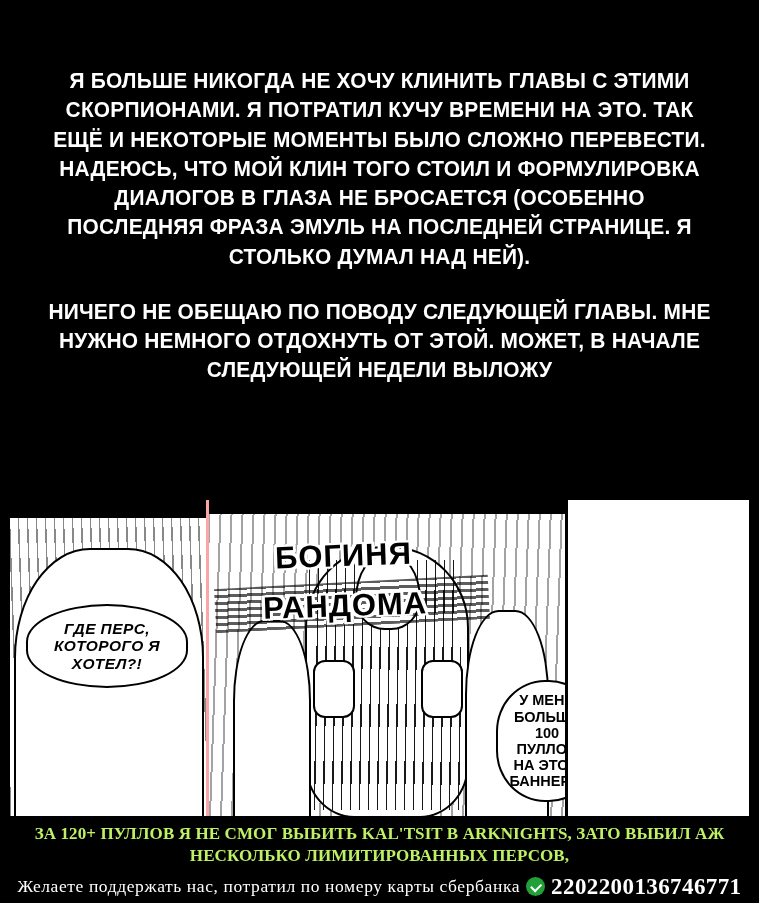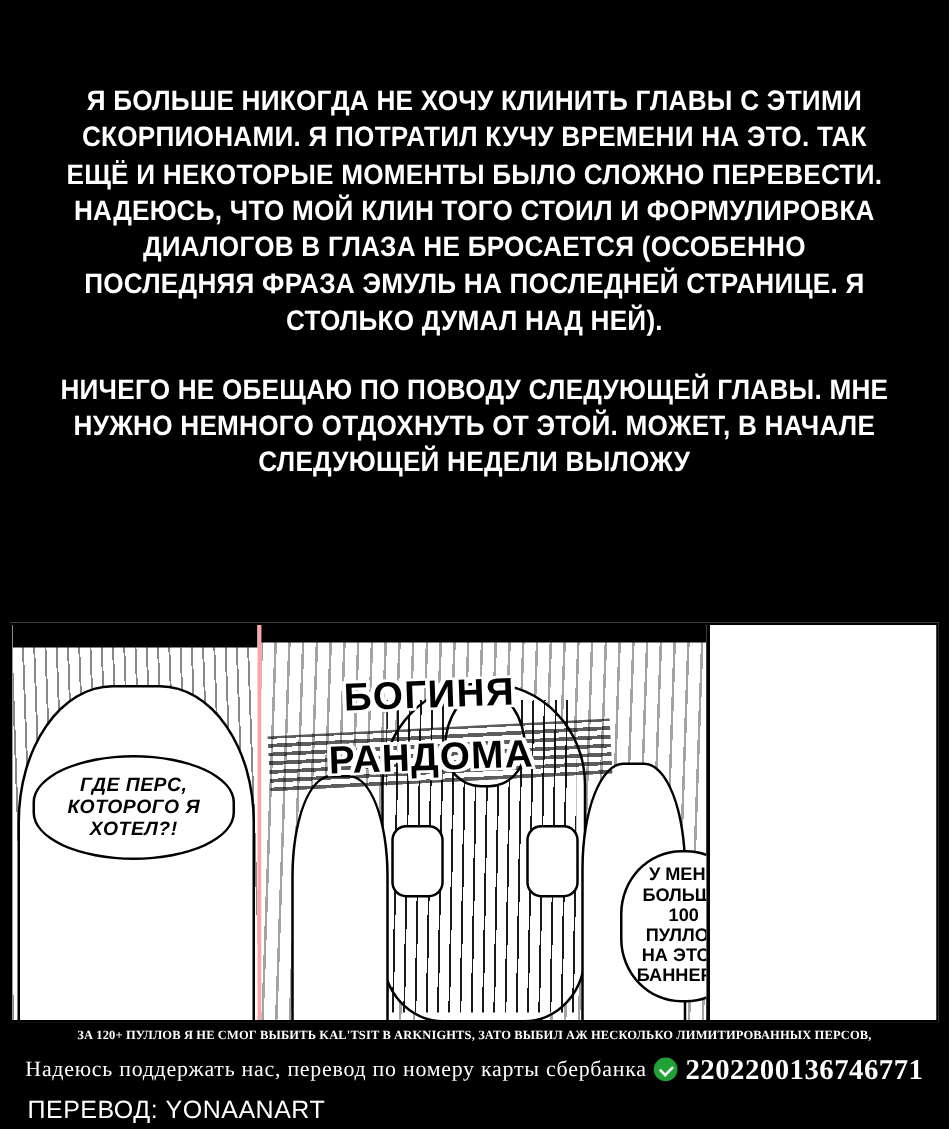--- a/index.html
+++ b/index.html
@@ -170,25 +170,25 @@
   .credits {
     position: absolute;
     left: 8px;
     top: 770px;
     width: 743px;
     background: #000;
     box-sizing: border-box;
   }
   .fineprint {
     background: #000;
-    color: #ffffff;
+    color: #bef264;
     text-align: center;
     font-family: "Liberation Serif", serif;
     font-weight: bold;
-    font-size: 10px;
+    font-size: 17px;
     line-height: 1.28;
     letter-spacing: 0.1px;
     text-transform: uppercase;
     padding: 5px 14px 3px 14px;
   }
   .donate {
     display: flex;
     align-items: center;
     justify-content: center;
     gap: 6px;
@@ -273,21 +273,21 @@
       <div class="bubble" id="bubble2">У меня больше 100 пуллов на этом баннере!</div>
     </div>
 
   </div>
 
   <div class="credits">
     <div class="fineprint">
       <div>За 120+ пуллов я не смог выбить Kal'tsit в Arknights, зато выбил аж несколько лимитированных персов,</div>
     </div>
     <div class="donate">
-      <span class="label">Надеюсь поддержать нас, перевод по номеру карты сбербанка</span>
+      <span class="label">Желаете поддержать нас, потратил по номеру карты сбербанка</span>
       <span class="sber"></span>
       <span class="cardnum">2202200136746771</span>
     </div>
     <div class="footerrow">
       <span>Перевод: YonaanArt</span>
     </div>
   </div>
 
 </div>
 

